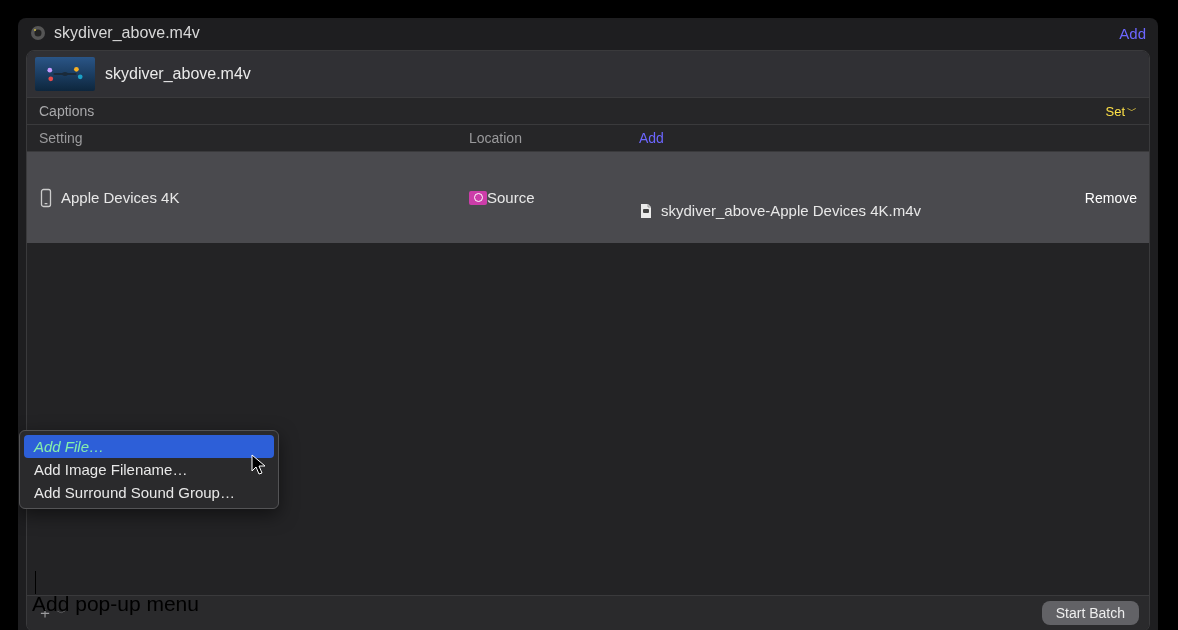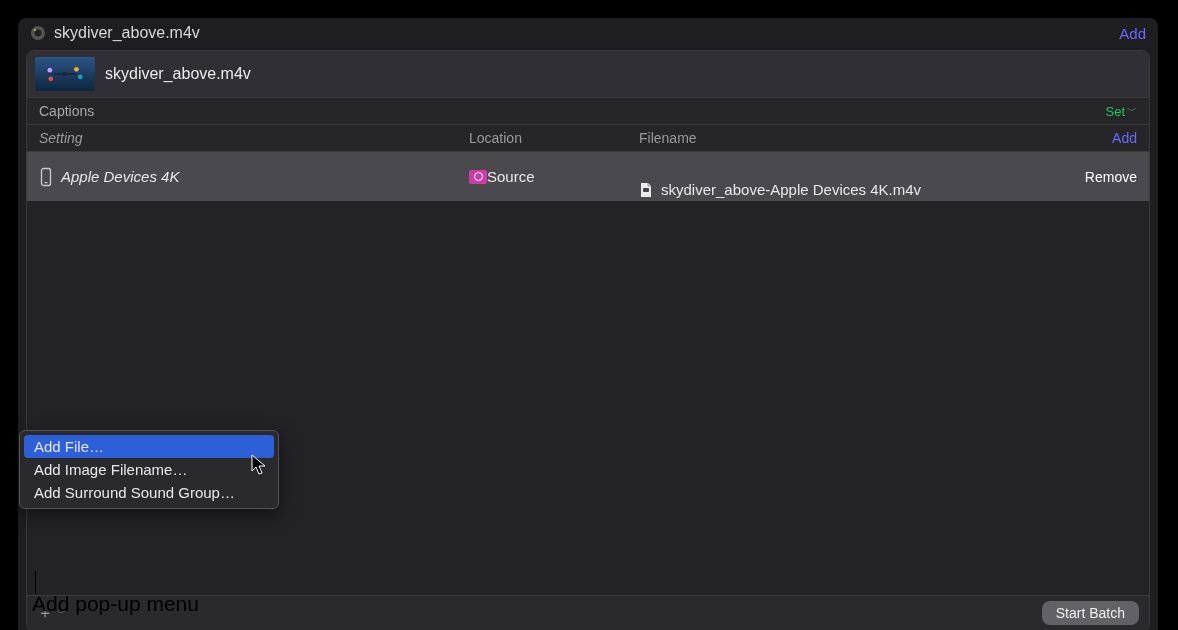--- a/index.html
+++ b/index.html
@@ -77,43 +77,43 @@
     .captions-row {
       display:flex; align-items:center;
       padding: 5px 12px;
       font-size: 14px;
       color: #a8a8aa;
       border-bottom: 1px solid #3a3a3c;
       background:#262628;
     }
     .captions-row .spacer { flex:1; }
     .captions-row .set-menu {
-      color: #22c55e; font-size:13px; cursor:pointer;
+      color: #fde047; font-size:13px; cursor:pointer;
       display:flex; align-items:center; gap:2px;
     }
     .set-menu .chev { font-size:10px; }
     
     .header-row {
       display:flex; align-items:center;
       padding: 5px 12px;
       font-size: 14px;
       color: #9a9a9c;
       border-bottom: 1px solid #3a3a3c;
       background:#262628;
     }
-    .col-setting { width: 430px; font-style: italic; }
+    .col-setting { width: 430px; }
     .col-location { width: 170px; }
     .col-filename { flex: 1; }
     .header-row .add-link {
       color:#6c66ff; font-size:14px; cursor:pointer;
     }
     
     .data-row {
       display:flex; align-items:center;
-      padding: 3px 12px;
+      padding: 24px 12px;
       font-size: 15px;
       color: #e8e8e8;
       background: #4a4a4e;
     }
     .data-row .col-setting { display:flex; align-items:center; gap:8px; }
     .data-row .col-location { display:flex; align-items:center; gap:0; }
     .data-row .col-filename { display:flex; align-items:center; gap:8px;margin-top:26px; }
     .data-row .remove-link {
       color:#ffffff; font-size:14px; cursor:pointer;
     }
@@ -169,21 +169,22 @@
     .popup .item {
       padding: 3px 10px;
       font-size:15px;
       color:#e8e8e8;
       border-radius:4px;
       cursor:pointer;
       white-space:nowrap;
     }
     .popup .item.highlight {
       background:#2d5fd8;
-      color:#e5e5e5;
+      color:#86efac;
+      font-style:italic;
     }
     
     .cursor {
       position:absolute;
       left:251px; top:454px;
       z-index:20;
       pointer-events:none;
     }
     
     .callout-line {
@@ -243,21 +244,20 @@
       <span class="spacer"></span>
       <span class="set-menu">
         <span>Set</span>
         <span class="chev">﹀</span>
       </span>
     </div>
 
     <div class="header-row">
       <div class="col-setting">Setting</div>
       <div class="col-location">Location</div>
-      <div class="col-filename">Filename</div>
       <span class="add-link">Add</span>
     </div>
 
     <div class="data-row">
       <div class="col-setting">
         <span class="icon-device">
           <svg viewBox="0 0 14 20">
               <rect x="2.5" y="1.5" width="9" height="17" rx="2" fill="none" stroke="#ccc" stroke-width="1.3"></rect>
               <rect x="5.5" y="15" width="3" height="1.3" rx="0.6" fill="#ccc"></rect>
             </svg>

